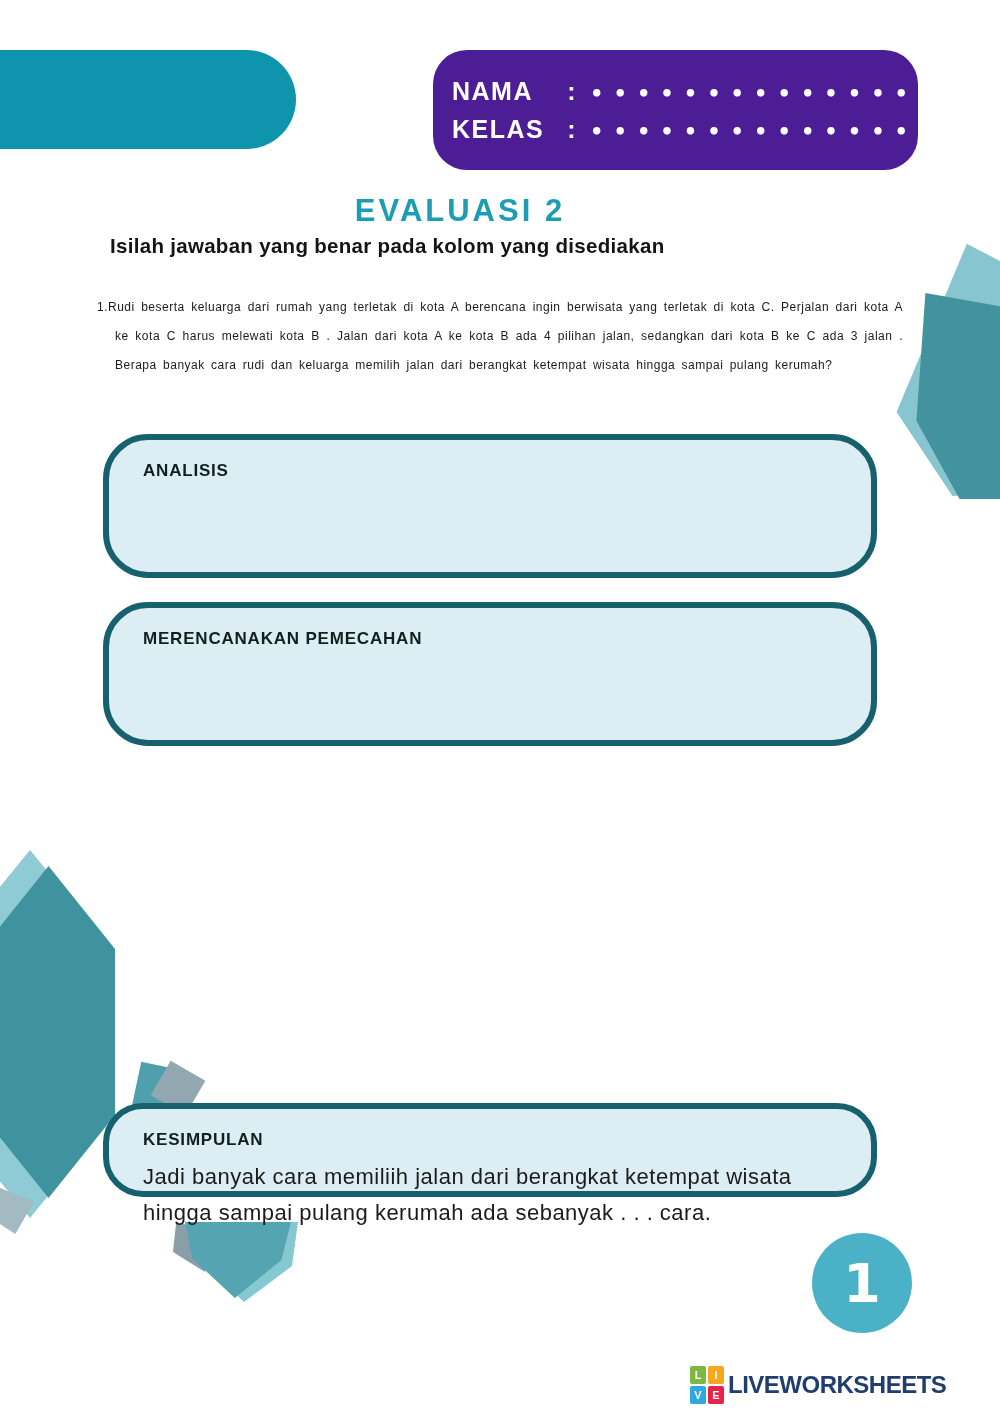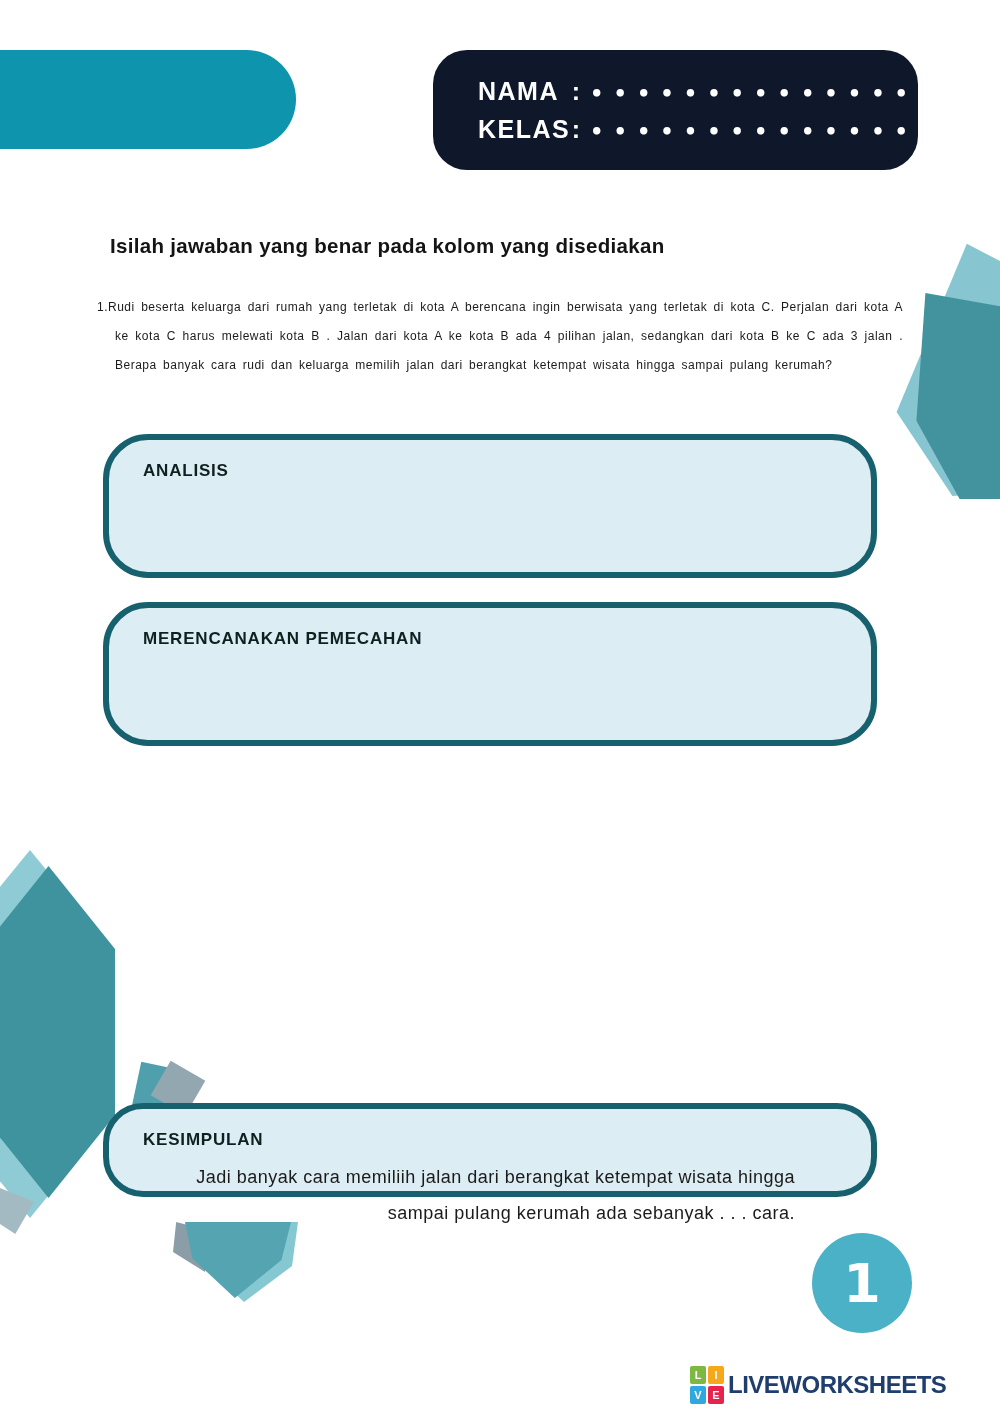--- a/index.html
+++ b/index.html
@@ -49,23 +49,23 @@
     left:198px;top:1222px;width:100px;height:80px;background:#86C8D2;
     clip-path:polygon(0 0,100% 0,94% 55%,46% 100%,4% 50%);
   }
   .hex-mid-main{
     left:185px;top:1222px;width:106px;height:76px;background:#55A4B2;
     clip-path:polygon(0 0,100% 0,91% 50%,47% 100%,7% 48%);
   }
   
   .name-plate{
     position:absolute;left:433px;top:50px;width:485px;height:120px;
-    background:#0f172a;border-radius:34px;color:#ffffff;
+    background:#4c1d95;border-radius:34px;color:#ffffff;
     display:flex;flex-direction:column;justify-content:center;gap:8px;
-    padding-left:45px;box-sizing:border-box;z-index:3;
+    padding-left:19px;box-sizing:border-box;z-index:3;
   }
   .plate-row{display:flex;align-items:center;}
   .plate-label{font-size:25px;font-weight:bold;letter-spacing:1.5px;width:132px;}
   .plate-colon{font-size:25px;font-weight:bold;width:26px;}
   .plate-dots{
     font-family:"DejaVu Sans",sans-serif;font-size:21px;font-weight:bold;
     letter-spacing:10px;white-space:nowrap;margin-top:6px;
   }
   
   .title{
@@ -89,22 +89,22 @@
   }
   .box1{top:434px;height:144px;}
   .box2{top:602px;height:144px;}
   .box3{top:770px;height:298px;}
   .box4{top:1103px;height:94px;border-radius:40px;}
   .box-label{
     padding:21px 34px 0 34px;font-size:17px;font-weight:800;
     letter-spacing:0.8px;color:#10201f;
   }
   .box-content{
-    padding:9px 34px 0 34px;font-size:18px;line-height:36px;
-    letter-spacing:0.5px;color:#1b1b1b;max-width:720px;box-sizing:border-box;text-align:right;
+    padding:9px 34px 0 34px;font-size:22px;line-height:36px;
+    letter-spacing:0.5px;color:#1b1b1b;max-width:720px;box-sizing:border-box;
   }
   
   .page-circle{
     position:absolute;left:812px;top:1233px;width:100px;height:100px;
     border-radius:50%;background:#4BB1C6;color:#ffffff;
     display:flex;align-items:center;justify-content:center;
     font-size:54px;font-weight:bold;z-index:4;
     font-family:"DejaVu Sans",sans-serif;
   }
   
@@ -148,20 +148,21 @@
       <span class="plate-colon">:</span>
       <span class="plate-dots">••••••••••••••</span>
     </div>
     <div class="plate-row">
       <span class="plate-label">KELAS</span>
       <span class="plate-colon">:</span>
       <span class="plate-dots">••••••••••••••</span>
     </div>
   </div>
 
+  <div class="title">EVALUASI 2</div>
   <div class="instruction">Isilah jawaban yang benar pada kolom yang disediakan</div>
 
   <p class="problem"><span>1.</span><span>Rudi beserta keluarga dari rumah yang terletak di kota A berencana ingin berwisata yang terletak di kota C. Perjalan dari kota A ke kota C harus melewati kota B . Jalan dari kota A ke kota B ada 4 pilihan jalan, sedangkan dari kota B ke C ada 3 jalan . Berapa banyak cara rudi dan keluarga memilih jalan dari berangkat ketempat wisata hingga sampai pulang kerumah?</span></p>
 
   <div class="box box2">
     <div class="box-label">MERENCANAKAN PEMECAHAN</div>
     <div class="box-content"></div>
   </div>
 
   <div class="box box1">

